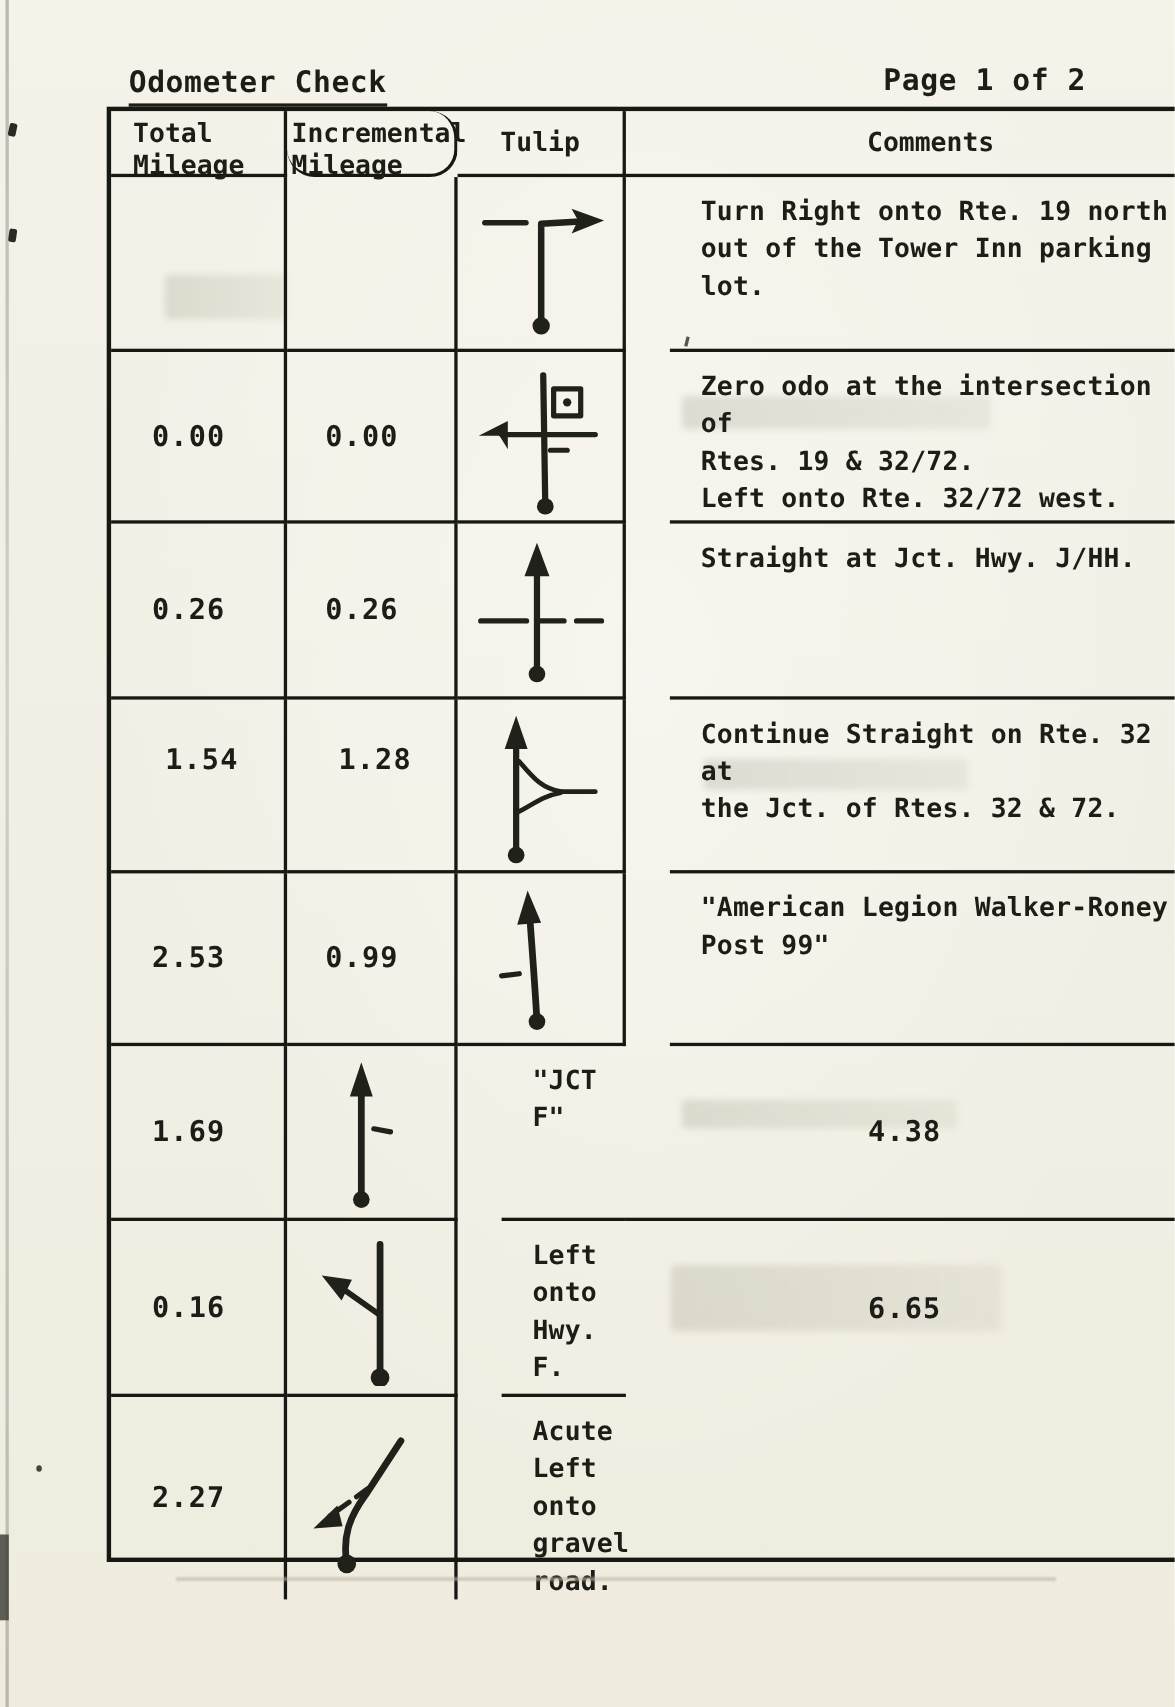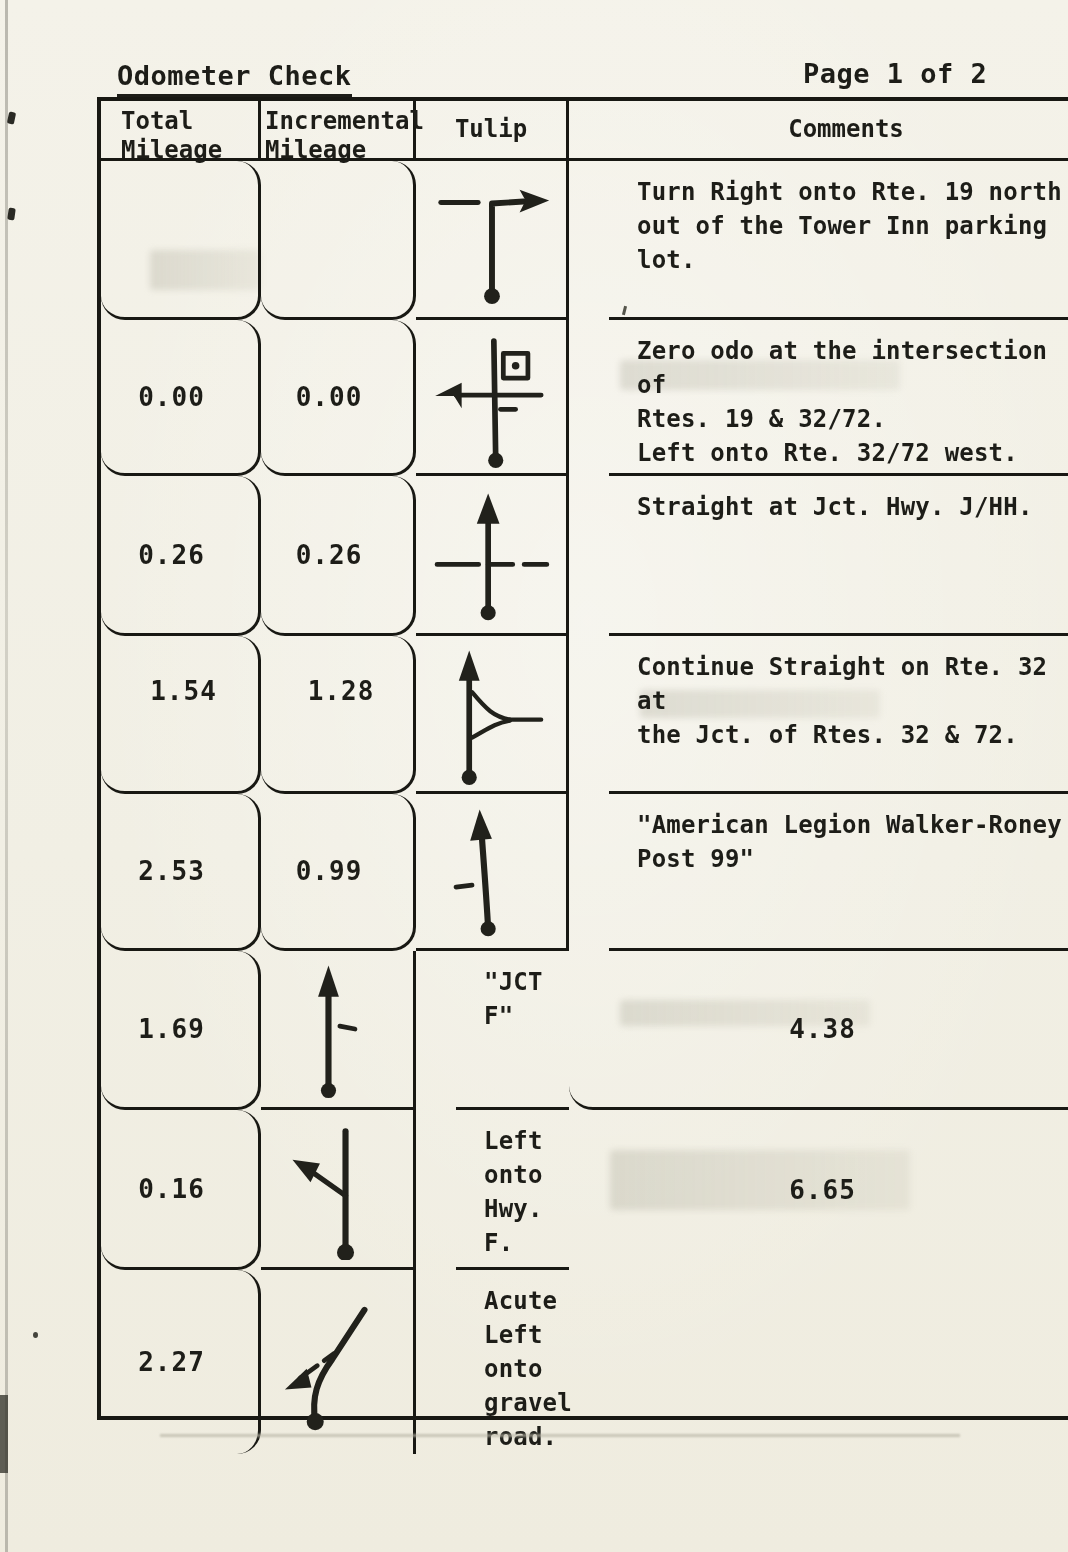--- a/index.html
+++ b/index.html
@@ -45,27 +45,27 @@
     box-sizing:border-box;
     border-right:3px solid #181813;
     border-bottom:3px solid #181813;
     position:relative;
   }
   .cell.last-col{border-right:none;padding-left:28px;}
   .cell.last-row{border-bottom:none;}
 
   .hdr{font-size:24px;font-weight:bold;line-height:29px;white-space:pre-line;}
   .hdr-total{padding:6px 0 0 20px;}
-  .hdr-incr{padding:6px 0 0 4px;}
+  .hdr-incr{padding:6px 0 0 4px;border-radius:25px;}
   .hdr-tulip{display:flex;align-items:center;justify-content:center;}
   .hdr-comments{display:flex;align-items:center;justify-content:center;}
 
   .mileage{
     display:flex;align-items:center;justify-content:center;
-    font-size:26px;font-weight:bold;letter-spacing:1px;border-radius:24px;
+    font-size:26px;font-weight:bold;letter-spacing:1px;
   }
   .mileage.high{align-items:flex-start;padding-top:40px;padding-left:24px;}
   .mileage span{transform:translateX(-8px);}
 
   .tulip-cell{display:flex;align-items:center;justify-content:center;}
   .tulip-cell svg{display:block;}
 
   .comment{
     padding:14px 18px 0 30px;
     font-size:24px;font-weight:bold;line-height:34px;

